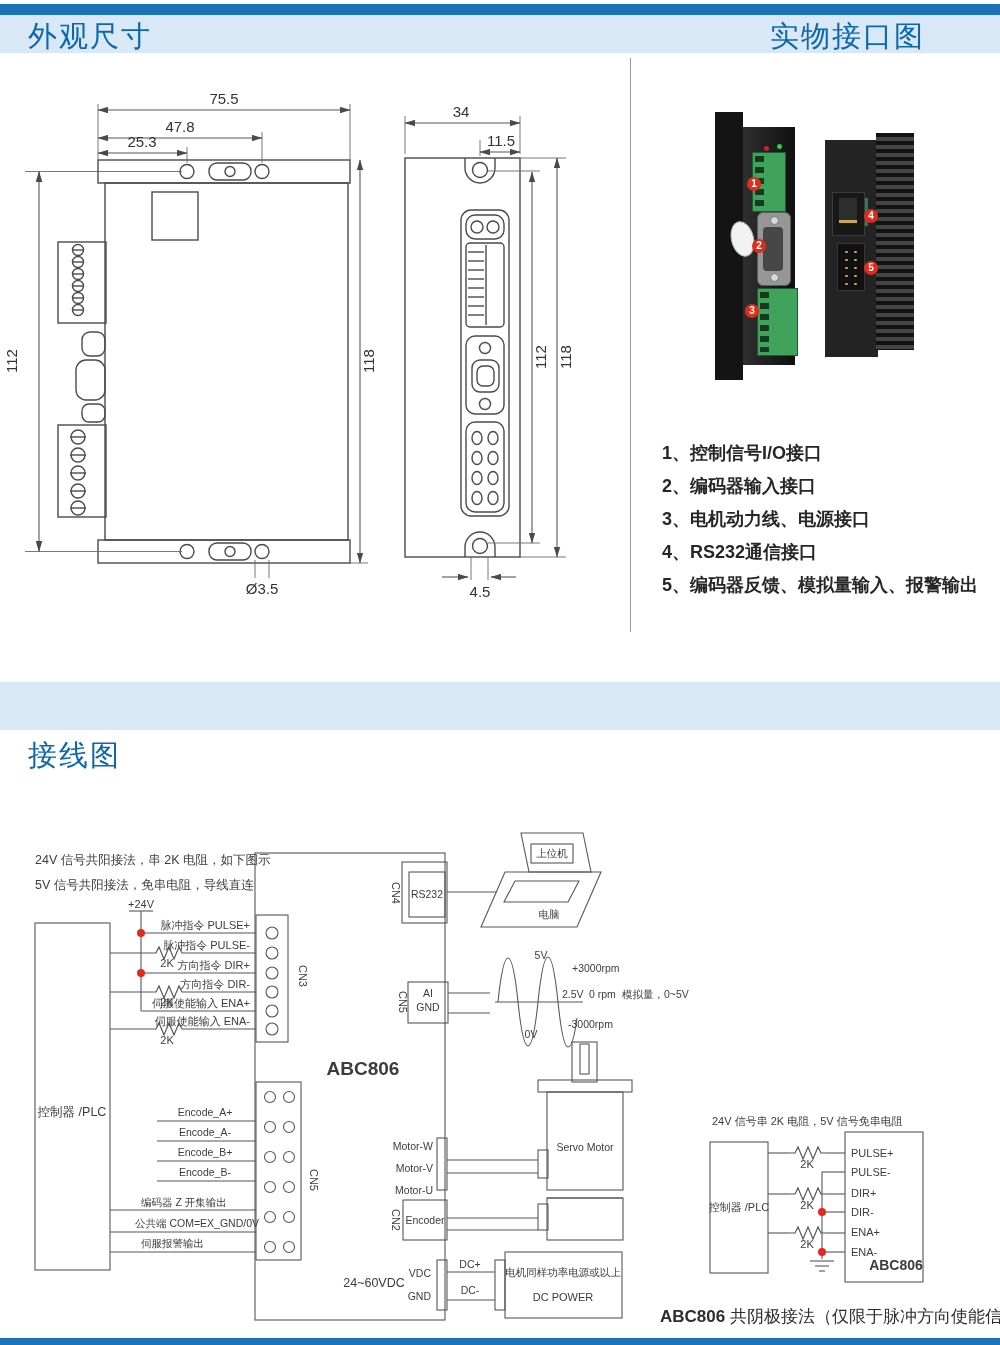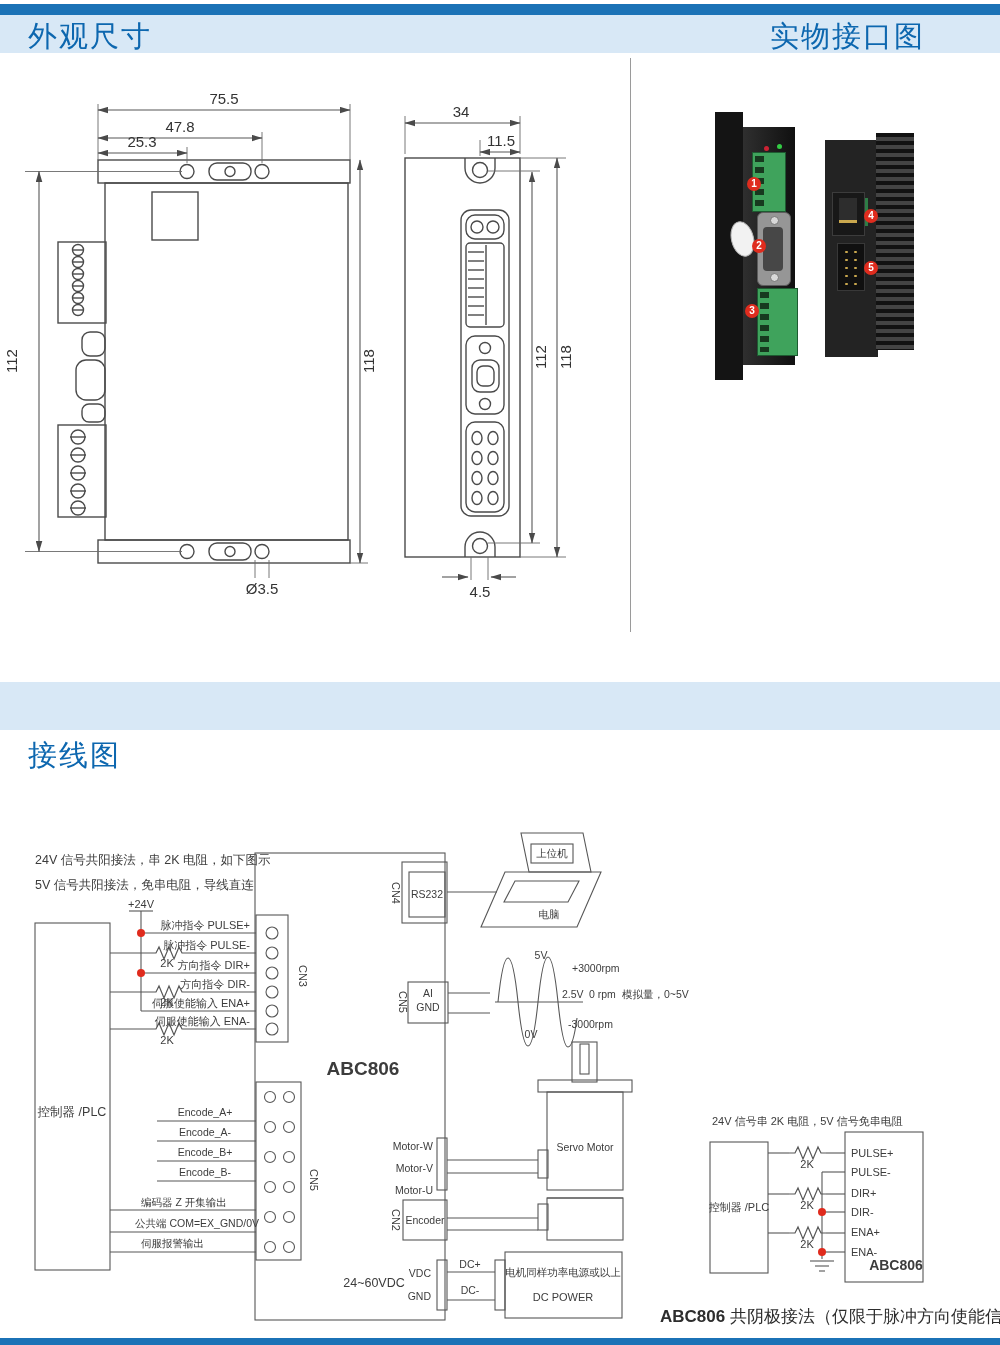--- a/index.html
+++ b/index.html
@@ -230,20 +230,27 @@
     <div class="ph p2-hdr">
         <div class="p2-hdr-in"></div>
       </div>
   </div>
   <div class="badge" style="left:747px;top:177px;">1</div>
   <div class="badge" style="left:752px;top:239px;">2</div>
   <div class="badge" style="left:745px;top:304px;">3</div>
   <div class="badge" style="left:864px;top:209px;">4</div>
   <div class="badge" style="left:864px;top:261px;">5</div>
 
+  <div class="legend">
+    <div class="legend-item">1、控制信号I/O接口</div>
+    <div class="legend-item">2、编码器输入接口</div>
+    <div class="legend-item">3、电机动力线、电源接口</div>
+    <div class="legend-item">4、RS232通信接口</div>
+    <div class="legend-item">5、编码器反馈、模拟量输入、报警输出</div>
+  </div>
 
   <div class="band" style="top:682px;height:48px;"></div>
   <div class="banner-title" style="left:28px;top:692px;margin-top:44px;">接线图</div>
 
   <svg style="top:760px;" width="1000" height="585" viewBox="0 0 1000 585">
     <defs>
       <path id="res" d="M0,0 h6 l3,-6 l5,12 l5,-12 l5,12 l5,-12 l3,6 h5" fill="none" stroke="#575757" stroke-width="1.2"></path>
     </defs>
 
     <g>

